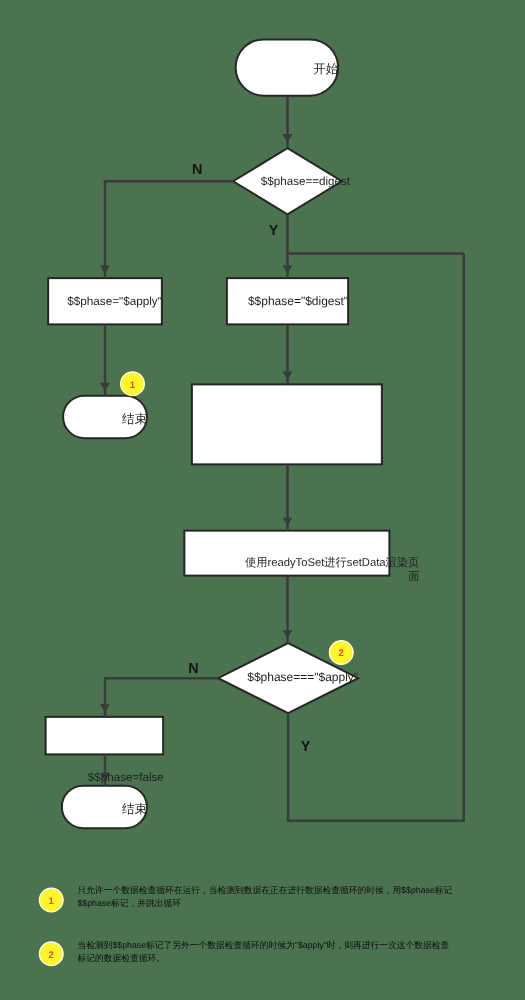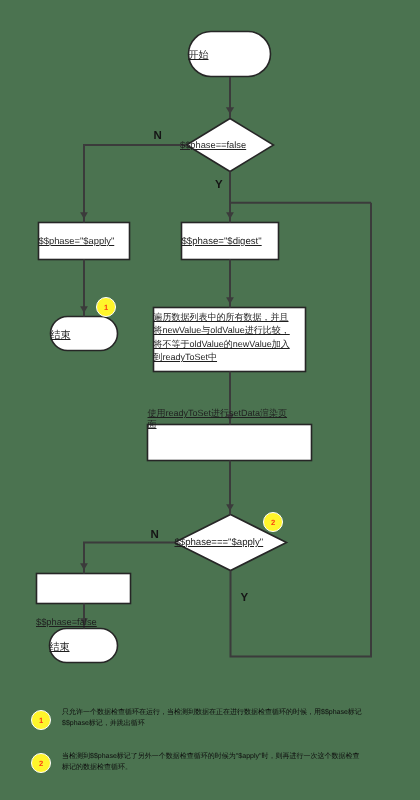--- a/index.html
+++ b/index.html
@@ -3,21 +3,21 @@
 <meta charset="utf-8">
 <style>
   html,body{margin:0;padding:0;}
   body{width:420px;height:800px;background:#4b7350;font-family:"Liberation Sans",sans-serif;overflow:hidden;
         -webkit-font-smoothing:antialiased;text-rendering:geometricPrecision;}
   #stage{position:relative;width:420px;height:800px;transform:translateZ(0);}
   svg.flow{position:absolute;left:0;top:0;width:420px;height:800px;display:block;}
   .shape{fill:#ffffff;stroke:#262626;stroke-width:1.6;}
   .ln{stroke:#3b3b3b;stroke-width:2;fill:none;stroke-linecap:butt;}
   .ah{fill:#3b3b3b;}
-  .lbl{position:absolute;color:#1f1f1f;text-align:left;line-height:1.18;white-space:nowrap;text-decoration:underline;}
+  .lbl{position:absolute;color:#1f1f1f;text-align:right;line-height:1.18;white-space:nowrap;}
   .branch{position:absolute;color:#151515;font-weight:bold;font-size:11.5px;line-height:11.5px;}
   .badge{position:absolute;width:20px;height:20px;border-radius:50%;background:#fff52b;border:1.7px solid #ffffff;
          color:#fa3c14;font-size:7.6px;font-weight:bold;display:flex;align-items:center;justify-content:center;box-sizing:border-box;}
   .fn{position:absolute;color:#0d0d0d;font-size:7px;line-height:11px;white-space:nowrap;}
 </style>
 </head>
 <body>
 
 <div id="stage">
   <svg class="flow" viewBox="0 0 420 800">
@@ -59,33 +59,27 @@
     <path class="ln" d="M174.5,542.5 L84,542.5 L84,573.5"></path>
     <polygon class="ah" points="84,570 80.1,563.2 87.9,563.2"></polygon>
 
     <path class="ln" d="M84,603.5 L84,628.5"></path>
     <polygon class="ah" points="84,625 80.1,618.2 87.9,618.2"></polygon>
 
     <path class="ln" d="M230.5,570.5 L230.5,656.5 L371,656.5 L371,202.8"></path>
   </svg>
 
   <div class="lbl" style="left:188.5px;top:50px;width:82px;font-size:10px;">开始</div>
-  <div class="lbl" style="left:180px;top:140px;width:100px;font-size:9.3px;">$$phase==false</div>
+  <div class="lbl" style="left:180px;top:140px;width:100px;font-size:9.3px;">$$phase==digest</div>
   <div class="lbl" style="left:38.5px;top:235px;width:91px;font-size:9.4px;">$$phase="$apply"</div>
   <div class="lbl" style="left:181.5px;top:236px;width:97px;font-size:9.6px;">$$phase="$digest"</div>
   <div class="lbl" style="left:50.5px;top:330px;width:67px;font-size:10px;">结束</div>
 
-  <div class="lbl" style="left:153.5px;top:311px;width:152px;font-size:9px;line-height:13.3px;">
-    <div>遍历数据列表中的所有数据，并且</div>
-    <div>将newValue与oldValue进行比较，</div>
-    <div>将不等于oldValue的newValue加入</div>
-    <div>到readyToSet中</div>
-  </div>
 
-  <div class="lbl" style="left:147.5px;top:408px;width:188px;font-size:9px;line-height:11.4px;">
+  <div class="lbl" style="left:147.5px;top:445px;width:188px;font-size:9px;line-height:11.4px;">
     <div>使用readyToSet进行setData渲染页</div>
     <div>面</div>
   </div>
 
   <div class="lbl" style="left:174.5px;top:537px;width:112px;font-size:9.6px;">$$phase==="$apply"</div>
   <div class="lbl" style="left:36px;top:617px;width:95px;font-size:9.3px;">$$phase=false</div>
   <div class="lbl" style="left:49.5px;top:642px;width:68px;font-size:10px;">结束</div>
 
   <div class="branch" style="left:153.5px;top:130.5px;">N</div>
   <div class="branch" style="left:215px;top:179.5px;">Y</div>

